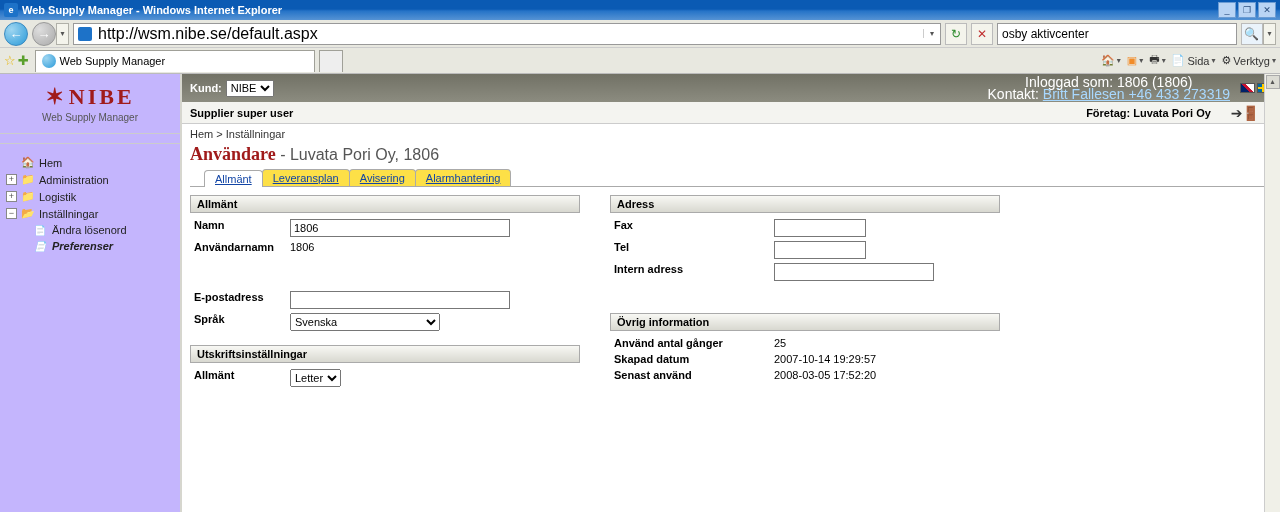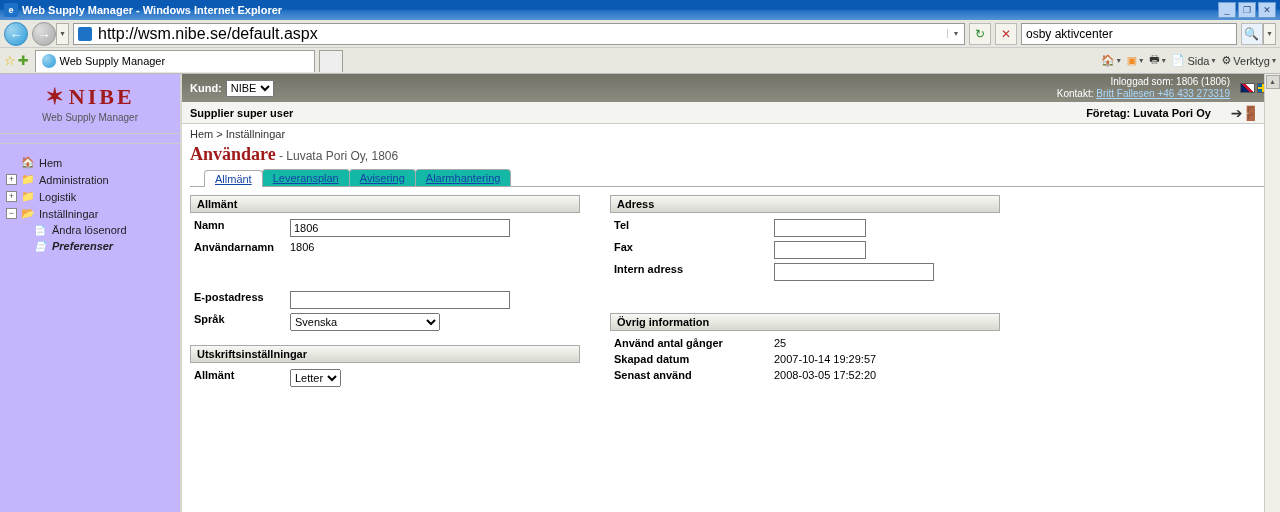--- a/index.html
+++ b/index.html
@@ -13,21 +13,21 @@
 
 .navbar { height: 28px; background: #e8e8e0; border-bottom: 1px solid #ccc; display: flex; align-items: center; padding: 0 4px; gap: 4px; }
 .nav-btn { width: 24px; height: 24px; border-radius: 50%; background: radial-gradient(circle at 30% 30%, #9fd6f1, #2a9ad9); border: 1px solid #3a8ac0; display:flex; align-items:center; justify-content:center; color:#fff; font-size:13px; }
 .nav-btn.fwd { background: radial-gradient(circle at 30% 30%, #dedede, #a9a9a9); border-color:#999; }
 .nav-dd { width:13px; height:22px; border:1px solid #b0b0a8; background:#f4f4ec; margin-left:-4px; display:flex; align-items:center; justify-content:center; font-size:8px; color:#555;}
 .addr { flex: 1; display: flex; align-items: center; height: 22px; border: 1px solid #999; background: #fff; }
 .addr .addr-icon { width: 14px; height: 14px; margin: 0 4px; background:#1d72c8; border-radius:2px; }
 .addr input { border: none; flex: 1; font-size: 16px; padding: 0 2px; outline: none; font-family: inherit; }
 .addr .dd { width: 17px; text-align: center; border-left: 1px solid #ccc; font-size: 8px; color:#555; }
 .small-btn { width: 22px; height: 22px; border: 1px solid #bbb; background: #f4f4ec; display:flex; align-items:center; justify-content:center; font-size:12px; }
-.searchbox { width: 216px; height: 22px; border: 1px solid #999; background: #fff; display: flex; align-items: center; }
+.searchbox { width: 240px; height: 22px; border: 1px solid #999; background: #fff; display: flex; align-items: center; }
 .searchbox input { border: none; flex: 1; font-size: 12px; padding: 0 4px; outline:none; font-family:inherit;}
 .search-btn { width: 22px; height: 22px; border: 1px solid #bbb; background: #eaf3fb; display:flex; align-items:center; justify-content:center; color:#2a6aa0; font-size:12px;}
 
 .tabbar { height: 26px; background: #e8e8e0; display: flex; align-items: center; padding: 0 4px; border-bottom:1px solid #bbb; }
 .tab-icons { display:flex; gap:2px; margin-right:6px; font-size:13px; }
 .tab { height: 22px; min-width: 280px; background: #fff; border: 1px solid #a0a098; border-bottom: none; display: flex; align-items: center; padding: 0 6px; font-size: 11px; }
 .tab .tab-icon { width:14px; height:14px; margin-right:4px; background: radial-gradient(circle at 30% 30%, #9fd6f1, #2a9ad9); border-radius:50%; }
 .blank-tab { width:24px; height:22px; border:1px solid #a0a098; border-bottom:none; margin-left:4px; background:#eee; }
 .tooliconbar { margin-left:auto; display:flex; align-items:center; gap:6px; font-size:11px; color:#333; }
 .tooliconbar span { display:flex; align-items:center; gap:2px; }
@@ -47,41 +47,41 @@
 .tree-item .sp { width:15px; }
 .tree-item .ic { width: 14px; text-align:center; margin-right: 4px; font-size:11px; }
 .tree-sub { margin-left: 28px; }
 .tree-sub .tree-item .ic { font-size:10px; }
 .tree-item.active { font-weight: bold; font-style: italic; }
 
 .main { flex: 1; display: flex; flex-direction: column; background:#fff; position:relative; }
 .topstrip { background: linear-gradient(to bottom, #717165, #8c8c80); color: #fff; height: 28px; display: flex; align-items: center; padding: 0 8px; font-size: 11px; }
 .topstrip .kund-label { font-weight: bold; margin-right: 4px; }
 .topstrip select { font-size: 11px; height: 17px; }
-.topstrip .right { margin-left: auto; text-align: right; line-height:12px; font-size:10px; }
+.topstrip .right { margin-left: auto; text-align: center; line-height:12px; font-size:14px; }
 .topstrip .right a { color: #a8d8ff; text-decoration: underline; }
 .topstrip .flags { margin-left: 10px; display:flex; gap:2px;}
 .flag { width: 15px; height: 10px; border:1px solid #555; display:inline-block;}
 .flag.en { background: linear-gradient(45deg, #012169 40%, #c8102e 40%, #c8102e 60%, #fff 60%); }
 .flag.se { background: #006aa7; position:relative; }
 .flag.se::before { content:""; position:absolute; left:4px; top:0; width:2px; height:100%; background:#fecc00;}
 .flag.se::after { content:""; position:absolute; left:0; top:3px; width:100%; height:2px; background:#fecc00;}
 
 .substrip { height: 22px; background: #f4f4f0; border-bottom: 1px solid #ccc; display: flex; align-items: center; padding: 0 8px; font-size: 11px; }
 .substrip .role { font-weight: bold; }
 .substrip .co { margin-left: auto; font-weight: bold; }
 .substrip .exit-ic { margin-left: 20px; font-size: 14px; color:#333; margin-right: 12px;}
 
 .crumb { padding: 4px 8px; font-size: 11px; color:#333; }
 .page-title { padding: 0 8px 4px; font-size: 18px; }
 .page-title .red { font-family: Georgia, serif; font-weight: bold; color: #a01b1b; }
-.page-title .sub { font-size: 12px; color: #555; font-weight: normal; }
+.page-title .sub { font-size: 16px; color: #555; font-weight: normal; }
 
 .tabs { display: flex; padding: 0 14px; border-bottom: 1px solid #aaa; gap:0; margin-left: 8px;}
-.tabs .t { padding: 2px 10px; border: 1px solid #aaa; border-bottom: none; background: #14b8a6; font-size: 11px; color: #1245a5; text-decoration: underline; margin-right: -1px; border-radius: 4px 4px 0 0;}
+.tabs .t { padding: 2px 10px; border: 1px solid #aaa; border-bottom: none; background: #fde047; font-size: 11px; color: #1245a5; text-decoration: underline; margin-right: -1px; border-radius: 4px 4px 0 0;}
 .tabs .t.active { background: #fff; color: #1245a5; position: relative; top: 1px; }
 
 .form-area { padding: 8px 8px; display: flex; gap: 30px; }
 .col { width: 390px; }
 .section-hdr { background: linear-gradient(to bottom, #f8f8f4, #d8d8d0); border: 1px solid #aaa; padding: 2px 6px; font-weight: bold; font-size: 11px; margin-bottom: 4px; }
 .frow { display: flex; align-items: flex-start; padding: 2px 4px; font-size: 11px; }
 .frow .lbl { width: 96px; font-weight: bold; }
 .frow input[type=text] { width: 220px; height: 18px; border: 1px solid #777; font-size: 11px; padding: 0 3px; font-family: inherit; }
 .frow .val { }
 .frow select { font-size:11px; height:18px; }
@@ -238,25 +238,25 @@
         <div class="section-hdr">Utskriftsinställningar</div>
         <div class="frow">
             <span class="lbl">Allmänt</span>
             <select><option>Letter</option></select>
           </div>
       </div>
 
       <div class="col col2">
         <div class="section-hdr">Adress</div>
         <div class="frow">
+            <span class="lbl">Fax</span>
+            <input type="text" value="" style="">
+          </div>
+        <div class="frow">
             <span class="lbl">Tel</span>
-            <input type="text" value="" style="">
-          </div>
-        <div class="frow">
-            <span class="lbl">Fax</span>
             <input type="text" value="" style="">
           </div>
         <div class="frow wide">
             <span class="lbl">Intern adress</span>
             <input type="text" value="" style="">
           </div>
         <div style="height:30px;"></div>
         <div class="section-hdr">Övrig information</div>
         <div class="frow">
             <span class="lbl">Använd antal gånger</span>

